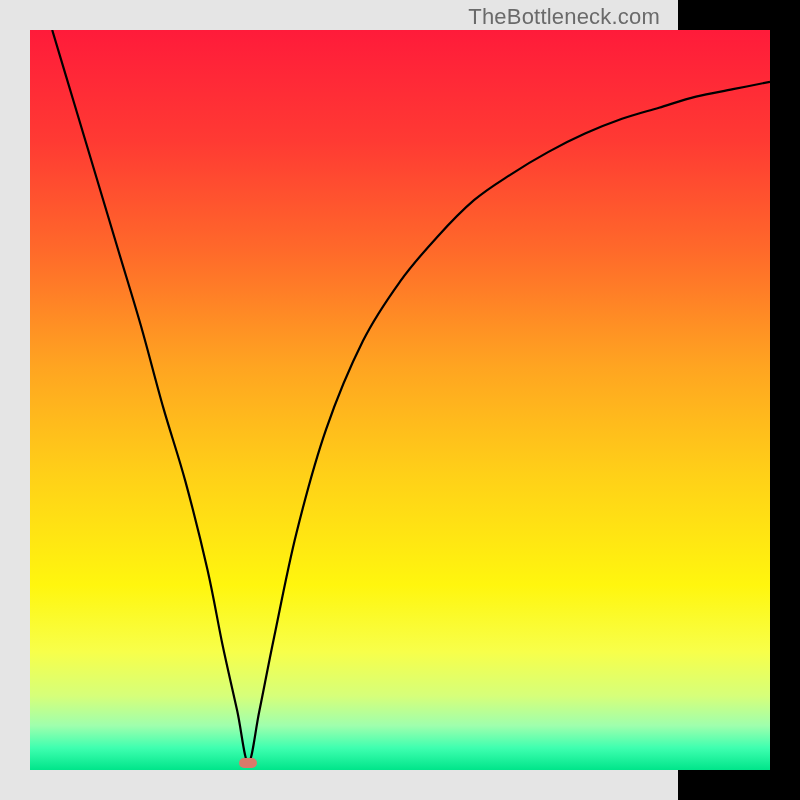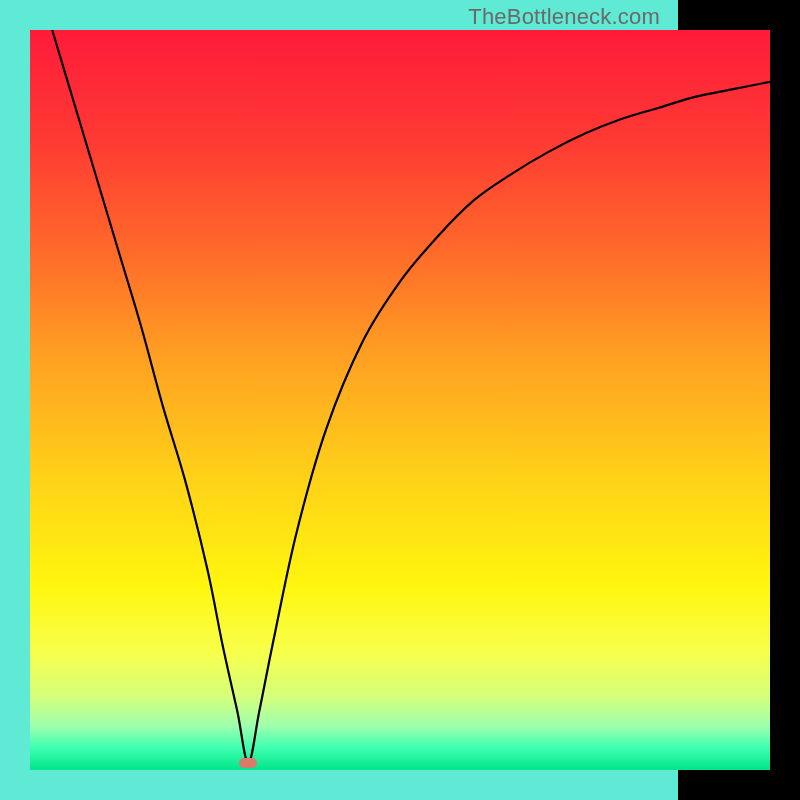--- a/index.html
+++ b/index.html
@@ -9,21 +9,21 @@
     background: #000;
     position: relative;
     overflow: hidden;
   }
   .frame {
     position: absolute;
     top: 0;
     left: 0;
     width: 678px;
     height: 800px;
-    background: #5eead4;
+    background: #e5e5e5;
   }
   .plot-area {
     position: absolute;
     top: 30px;
     left: 30px;
     width: 740px;
     height: 740px;
     overflow: hidden;
   }
   .gradient {

